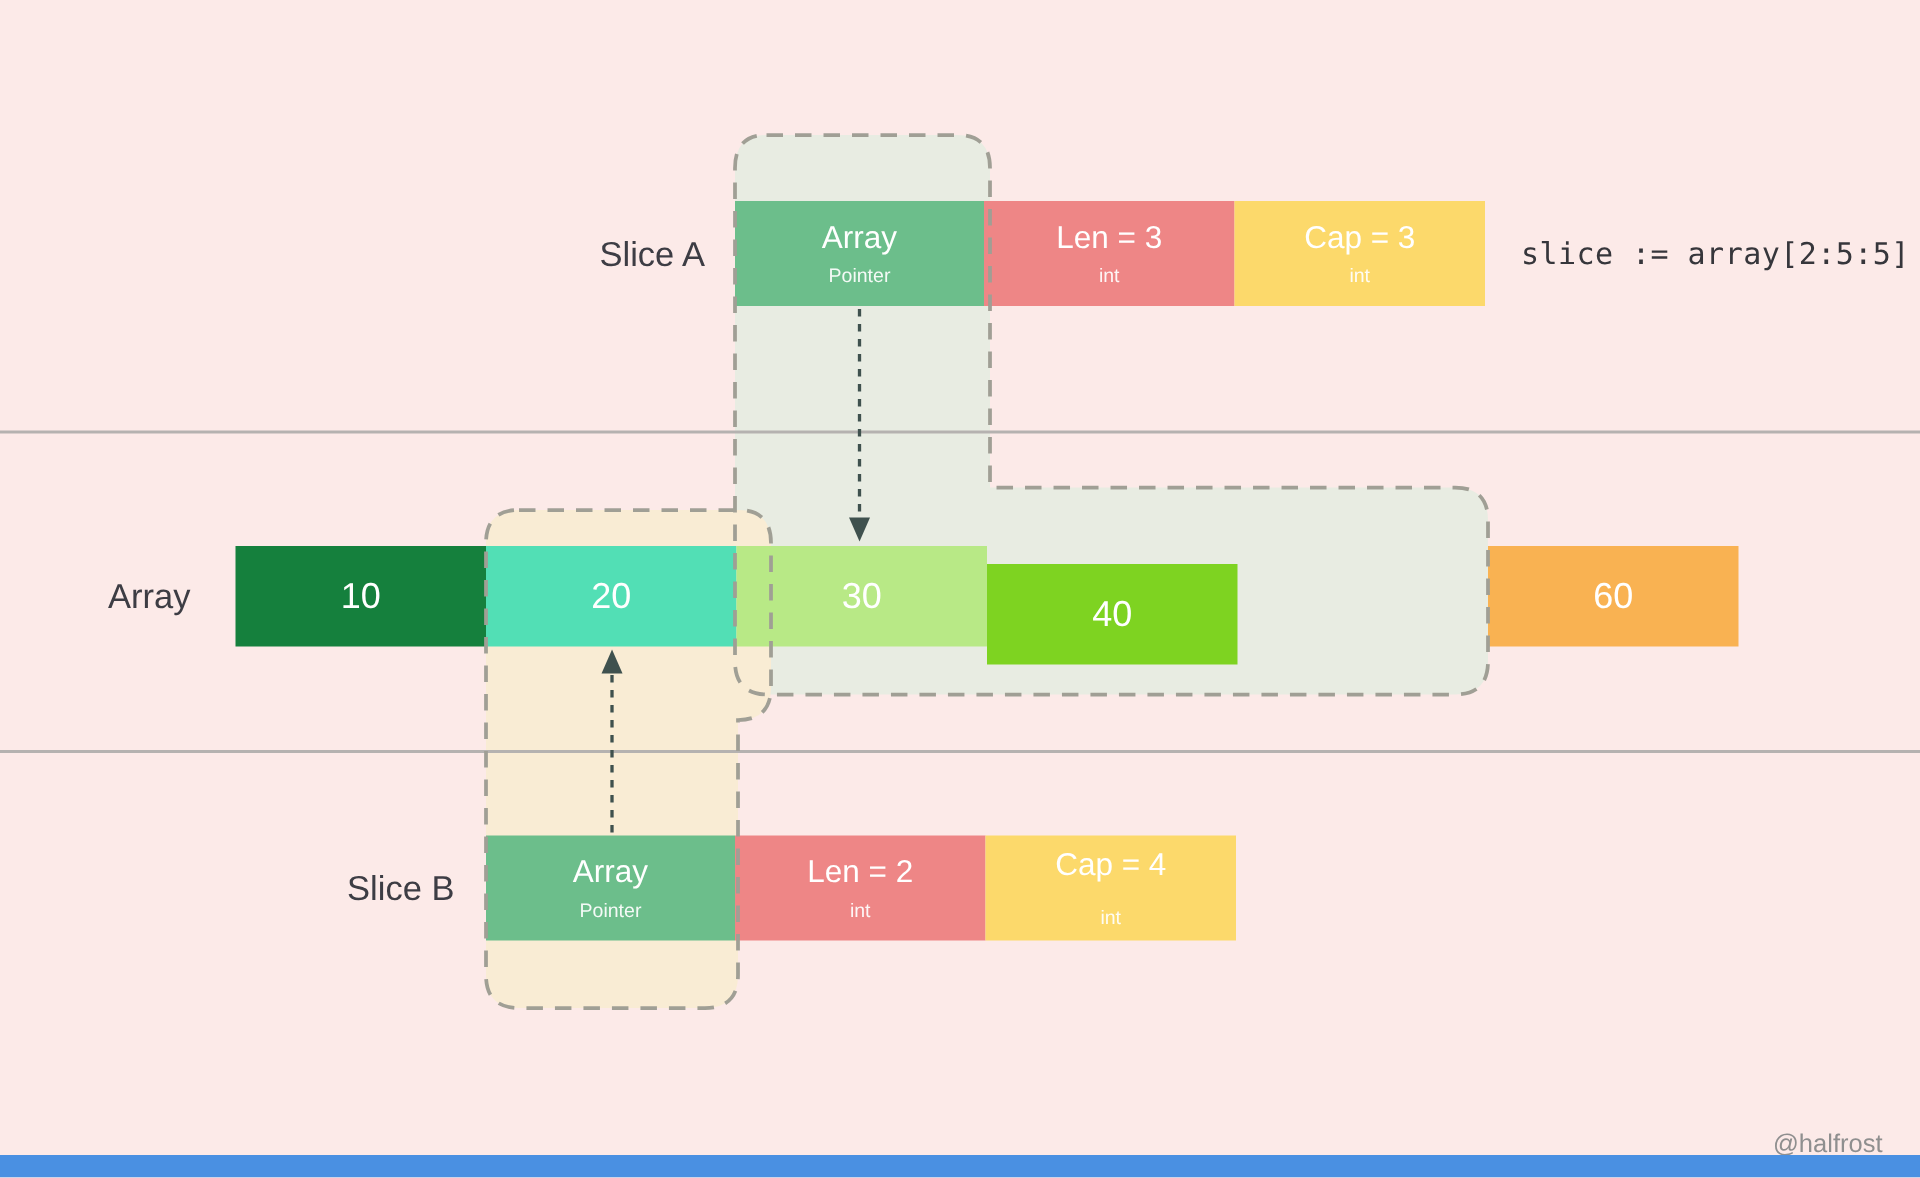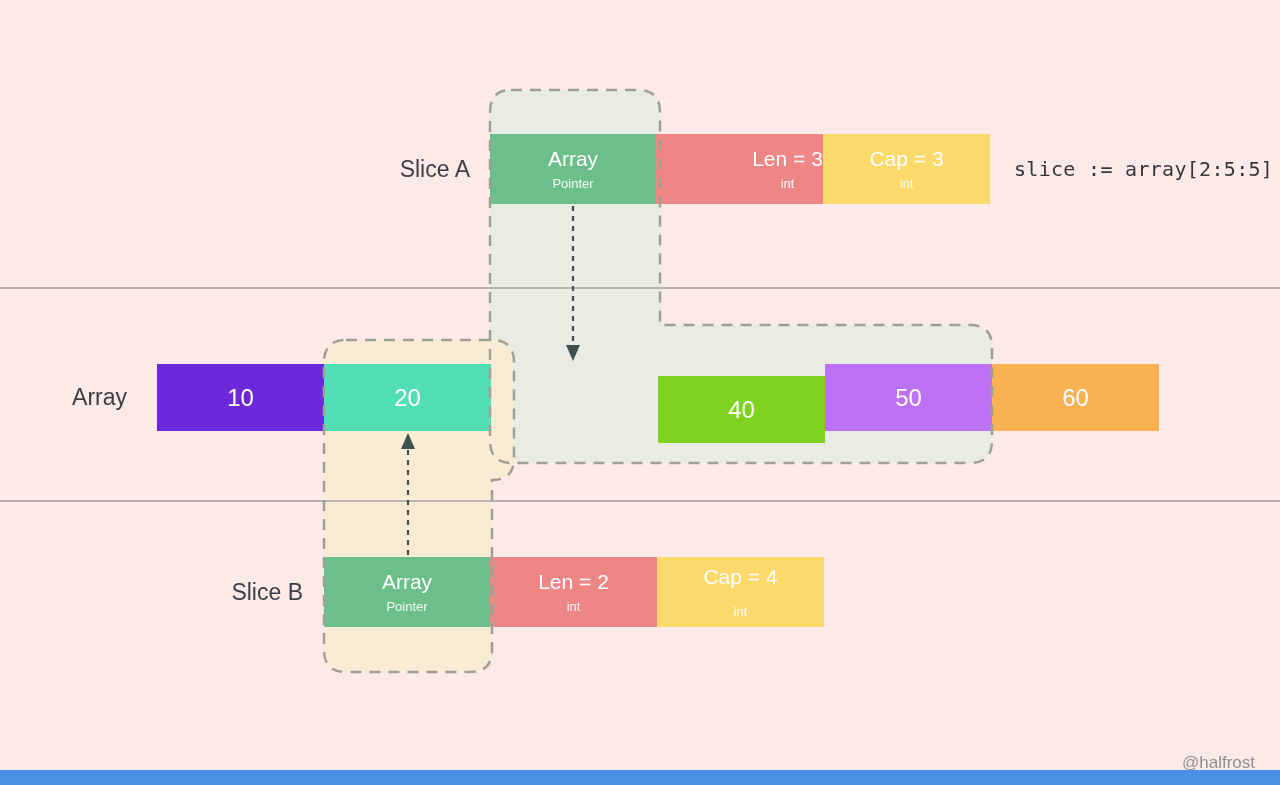--- a/index.html
+++ b/index.html
@@ -27,42 +27,42 @@
   </svg>
 
   <div class="sep" style="top:287px"></div>
   <div class="sep" style="top:500px"></div>
 
   <div class="row-label" style="left:300px;top:134px;width:170px;height:70px">Slice A</div>
   <div class="cell" style="left: 490px; top: 134px; width: 166px; background-color: rgb(108, 190, 139);">
     <div class="cell-title">Array</div>
     <div class="cell-sub">Pointer</div>
   </div>
-  <div class="cell" style="left: 656px; top: 134px; width: 167px; background-color: rgb(238, 134, 134); padding-left: 48px;">
+  <div class="cell" style="left: 656px; top: 134px; width: 167px; background-color: rgb(238, 134, 134);">
     <div class="cell-title">Len = 3</div>
     <div class="cell-sub">int</div>
   </div>
   <div class="cell" style="left: 823px; top: 134px; width: 167px; background-color: rgb(252, 217, 107);">
     <div class="cell-title">Cap = 3</div>
     <div class="cell-sub">int</div>
   </div>
   <div class="code-text" style="left:1014px;top:134px;height:70px">slice := array[2:5:5]</div>
 
   <div class="row-label" style="left:27px;top:364px;width:100px;height:67px">Array</div>
-  <div class="arr-cell" style="left: 157px; background-color: #6d28d9;">
+  <div class="arr-cell" style="left: 157px; background-color: #15803d;">
       <span>10</span>
     </div>
   <div class="arr-cell" style="left: 324px; background-color: rgb(82, 223, 181);">
       <span>20</span>
     </div>
+  <div class="arr-cell" style="left: 491px; background-color: rgb(184, 233, 134);">
+      <span>30</span>
+    </div>
   <div class="arr-cell" style="left: 658px; background-color: rgb(126, 211, 33); margin-top: 12px;">
       <span>40</span>
-    </div>
-  <div class="arr-cell" style="left: 825px; background-color: rgb(189, 114, 245);">
-      <span>50</span>
     </div>
   <div class="arr-cell" style="left: 992px; background-color: rgb(249, 178, 82);">
       <span>60</span>
     </div>
 
   <div class="row-label" style="left:130px;top:557px;width:173px;height:70px">Slice B</div>
   <div class="cell" style="left: 324px; top: 557px; width: 166px; background-color: rgb(108, 190, 139);">
     <div class="cell-title">Array</div>
     <div class="cell-sub">Pointer</div>
   </div>

